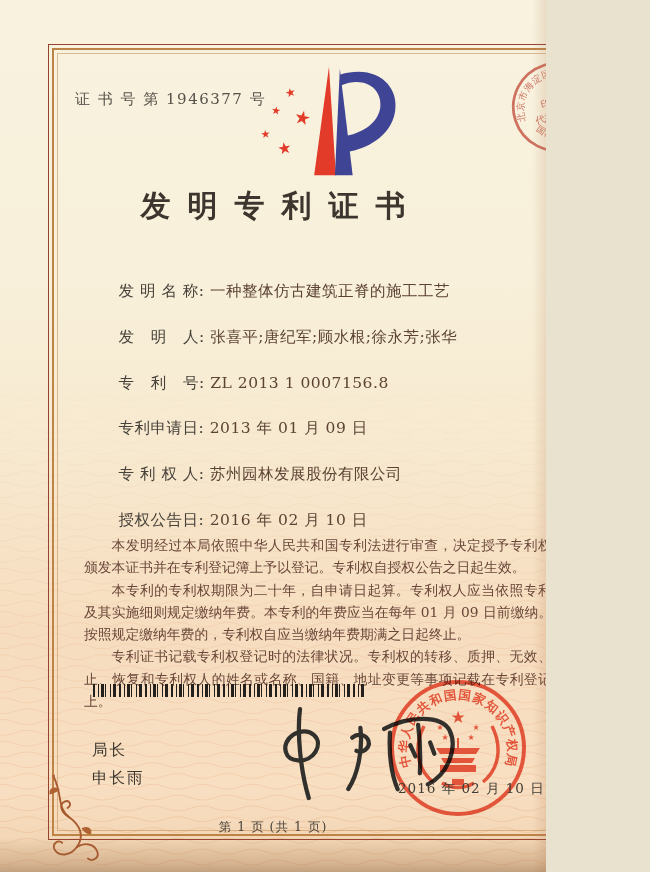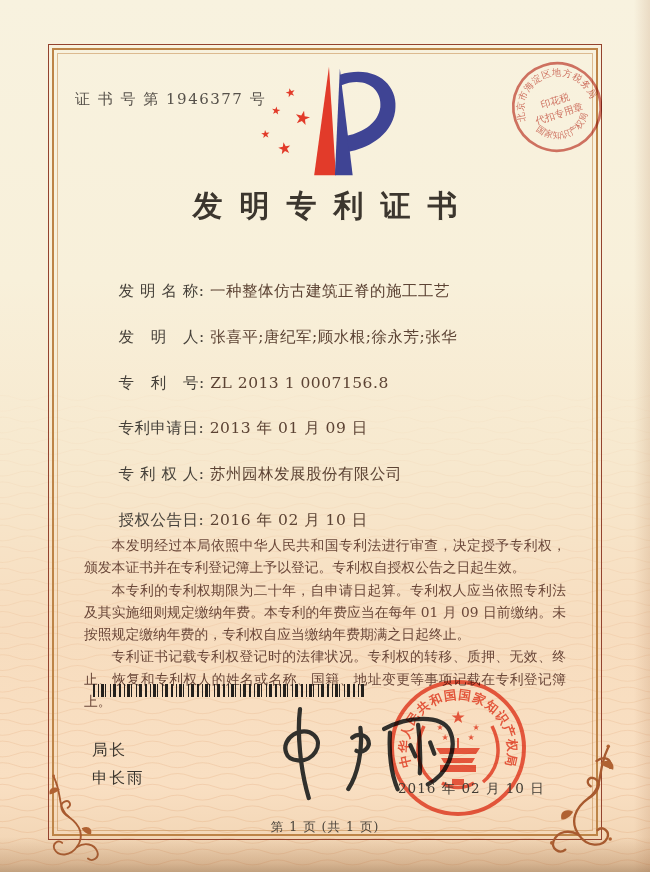--- a/index.html
+++ b/index.html
@@ -1,17 +1,17 @@
 <!DOCTYPE html>
 <html><head>
 <meta charset="utf-8">
 <style>
   html,body{margin:0;padding:0;background:#e9e2cf;}
   .page{
-    position:relative;width:650px;height:872px;overflow:hidden;
+    position:relative;width:546px;height:872px;overflow:hidden;
     background:linear-gradient(180deg,#f8f2df 0%,#f8f0da 32%,#f7e9cf 52%,#f7ddbf 72%,#f9dfc2 90%,#efd2b0 100%);
     font-family:"DejaVu Serif","Liberation Serif",serif;
   }
   .page::after{
     content:"";position:absolute;inset:0;pointer-events:none;
     background:
       linear-gradient(180deg,rgba(0,0,0,0) 96%,rgba(150,100,60,.28) 99%,rgba(120,80,45,.38) 100%),
       linear-gradient(90deg,rgba(0,0,0,0) 97.5%,rgba(170,115,75,.18) 100%);
   }
   #waves{position:absolute;inset:0;pointer-events:none;}

